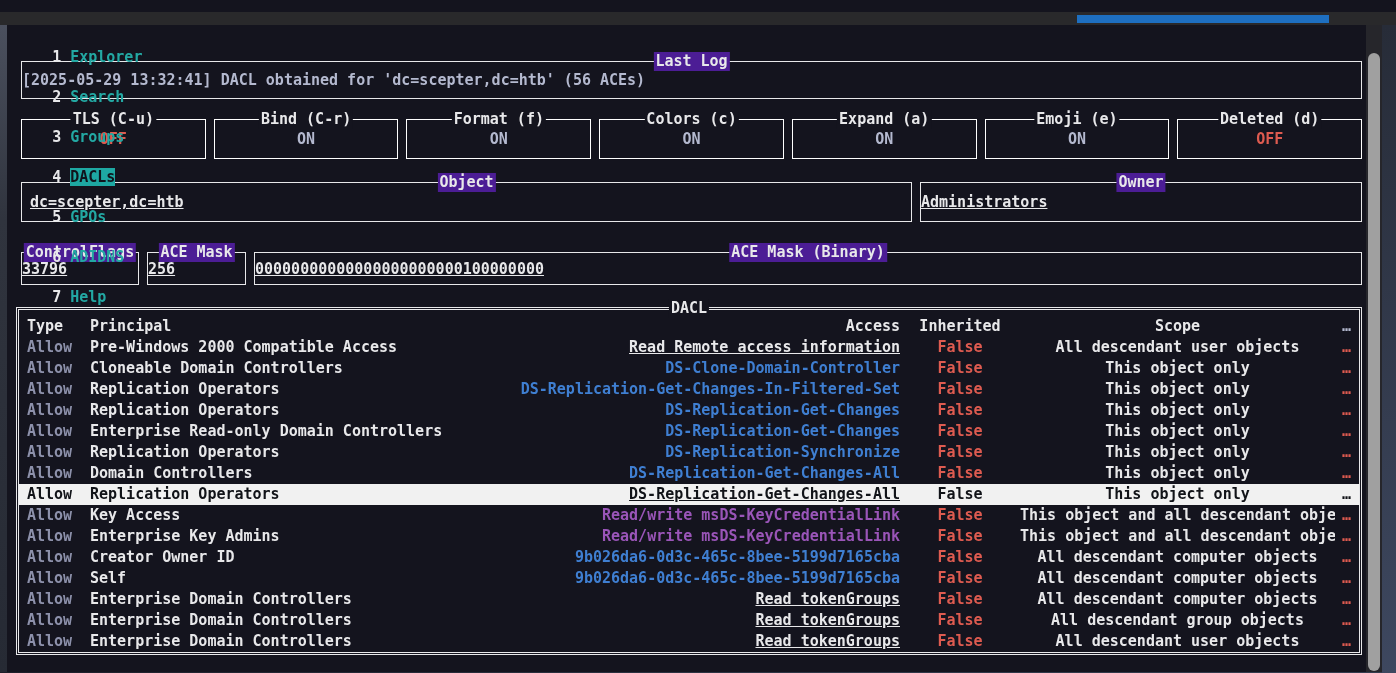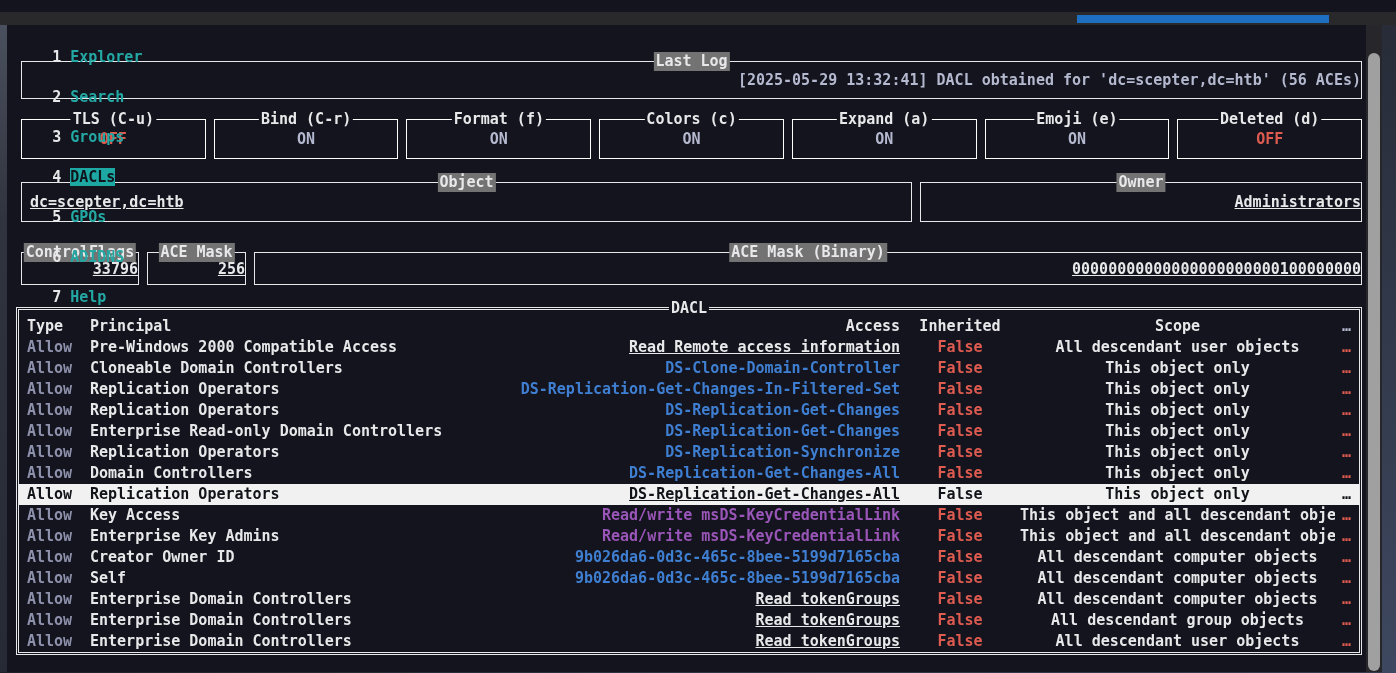--- a/index.html
+++ b/index.html
@@ -28,22 +28,22 @@
   
   .tabbar { position:absolute; top:15px; left:16px; height:20px; line-height:20px; white-space:pre; z-index:2; }
   .tab { display:inline-block; margin-right:18px; cursor:default; }
   .tab .num { color:#e8e8ea; }
   .tab .lbl { color:#23a8a3; }
   .tab.selected .lbl { background:#1ea8a3; color:#10141c; }
 
   
   .tbox { position:absolute; border:1px solid #e8e8ea; background:#14141e; }
   .tbox .title { position:absolute; top:-10px; left:50%; transform:translateX(-50%);
-    background:#737373; color:#e8e8ea; line-height:19px; white-space:pre; padding:0 2px; }
-  .tbox .val { position:absolute; left:0; right:0; top:50%; transform:translateY(-50%); text-align:right; white-space:pre; }
+    background:#4c1d95; color:#e8e8ea; line-height:19px; white-space:pre; padding:0 2px; }
+  .tbox .val { position:absolute; left:0; right:0; top:50%; transform:translateY(-50%); text-align:left; white-space:pre; }
   .tbox .val.left { text-align:left; padding-left:8px; }
 
   .lastlog-box { top:49px; left:21px; width:1341px; height:38px; }
   .opt-row { position:absolute; top:107px; left:21px; width:1341px; height:40px; display:flex; gap:8px; }
   .opt-box { position:relative; flex:1; border:1px solid #ffffff; background:#14141e; }
   .opt-box .title { position:absolute; top:-10px; left:50%; transform:translateX(-50%);
     background:#14141e; color:#e8e8ea; line-height:19px; white-space:pre; padding:0 2px; }
   .opt-box .val { position:absolute; left:0; right:0; top:50%; transform:translateY(-50%); text-align:center; }
   .opt-box .val.on  { color:#b4b9cf; }
   .opt-box .val.off { color:#de5b50; }

